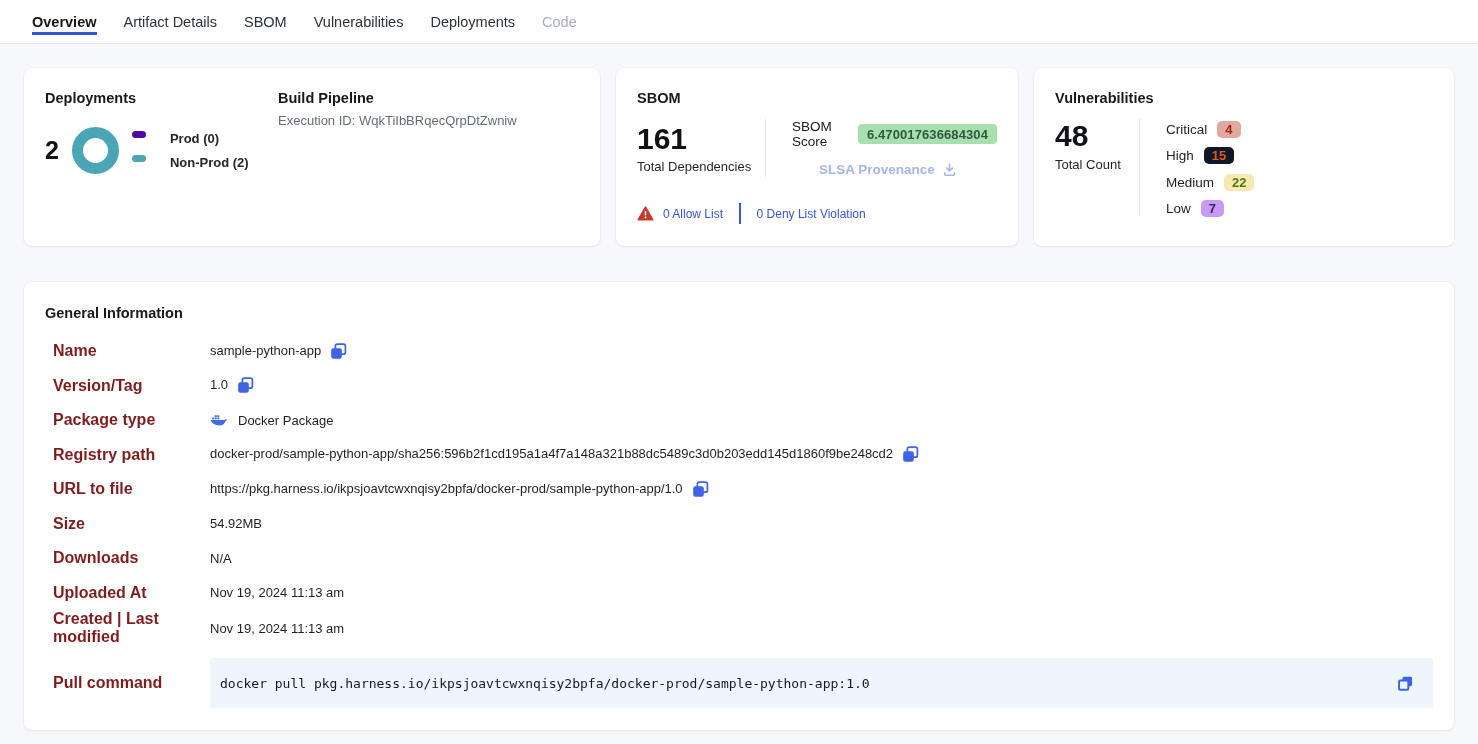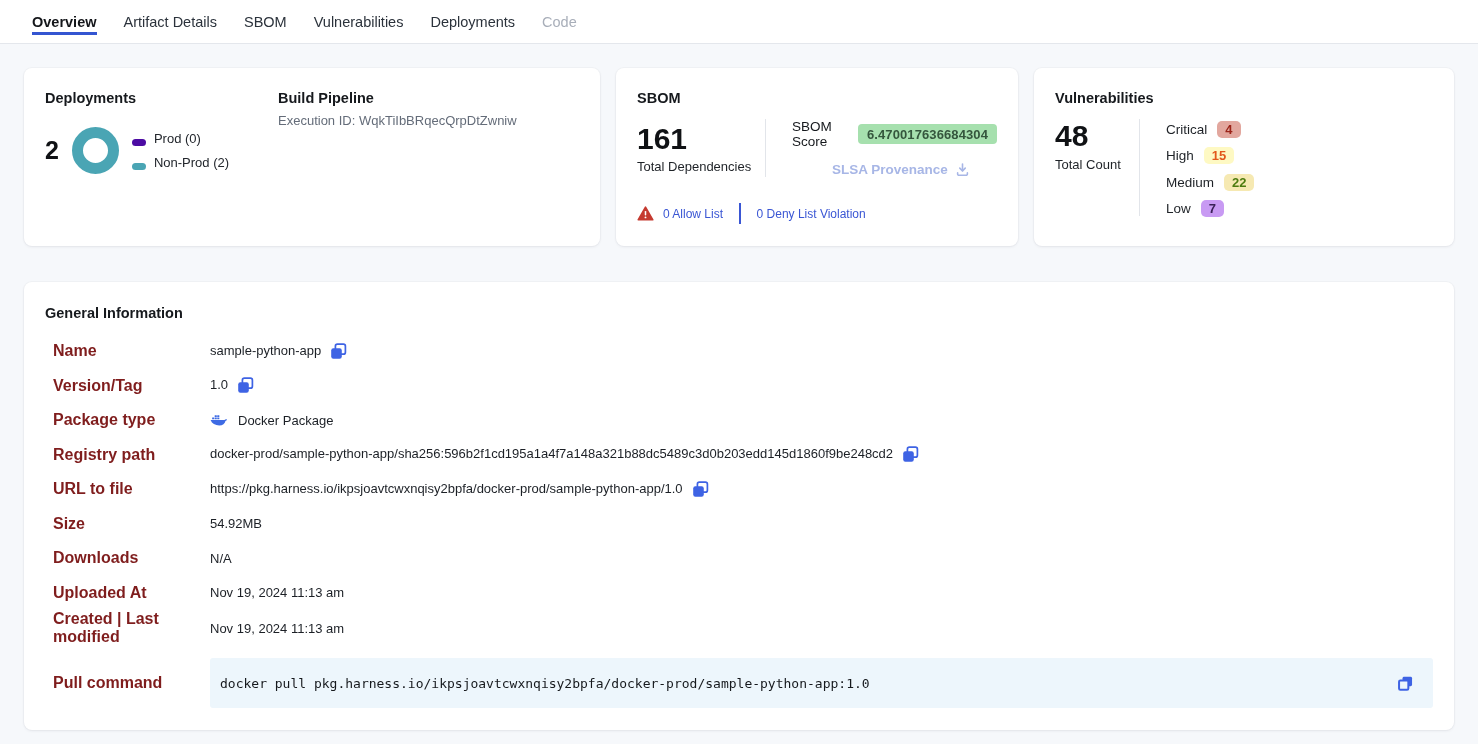--- a/index.html
+++ b/index.html
@@ -33,55 +33,55 @@
   }
   .card h3 { margin:0; font-size:14.5px; font-weight:700; color:#16191d; }
 
   
   .card-deploy { width:576px; display:flex; }
   .deploy-col { width:232px; flex-shrink:0; }
   .deploy-body { display:flex; align-items:center; gap:13px; margin-top:21px; }
   .big-num { font-size:25px; font-weight:700; color:#101215; }
   .donut { width:47px; height:47px; border-radius:50%; border:11px solid #4aa5b4; }
   .legend { list-style:none; margin:0; padding:0; display:flex; flex-direction:column; gap:9px; font-size:13px; color:#22262c; }
-  .legend li { display:flex; align-items:flex-end; gap:8px; }
+  .legend li { display:flex; align-items:flex-start; gap:24px;font-weight:bold; }
   .pill { width:14px; height:7px; border-radius:4px; flex-shrink:0; }
   .pill-prod { background:#4c0ba3; }
   .pill-nonprod { background:#4aa5b4; }
   .pipeline-col { flex:1; padding-left:1px; }
   .pipeline-link { display:inline-block; margin-top:21px; color:#3a56d4; font-size:14.5px; text-decoration:none; cursor:pointer; }
   .exec-id { margin-top:7px; color:#646c79; font-size:13px; }
 
   
   .card-sbom { width:402px; display:flex; flex-direction:column; }
   .sbom-mid { display:flex; align-items:center; margin-top:13px; }
   .total-num { font-size:30px; font-weight:700; color:#101215; line-height:1.15; }
   .total-lbl { font-size:13px; color:#1e2227; margin-top:3px; }
   .total-block { width:128px; flex-shrink:0; }
   .vdiv { width:1px; background:#e2e5ea; align-self:stretch; }
   .score-col { margin-left:26px; }
   .score-row { display:flex; align-items:center; font-size:13.5px; color:#16191d; }
   .badge-green { background:#a6e0ae; color:#35563d; font-size:13px; font-weight:600; padding:2.5px 9px; border-radius:4px; letter-spacing:.1px; }
-  .slsa-row { margin-top:13px; margin-left:40px; display:flex; align-items:center; gap:7px;
+  .slsa-row { margin-top:13px; margin-left:27px; display:flex; align-items:center; gap:7px;
               color:#a7b6e6; font-weight:600; font-size:13.5px; cursor:pointer; }
   .sbom-bottom { display:flex; align-items:center; margin-top:auto; font-size:12px; }
   .sbom-bottom a { color:#3a56d4; text-decoration:none; cursor:pointer; }
   .warn-icon { margin-right:9px; display:flex; }
   .blue-sep { width:1.5px; height:21px; background:#3a56d4; margin:0 16px; }
 
   
   .card-vuln { flex:1; }
   .vuln-body { display:flex; margin-top:13px; }
   .vuln-total { width:84px; flex-shrink:0; }
   .vuln-body .vdiv { height:97px; align-self:flex-start; }
   .sev-list { list-style:none; margin:0 0 0 26px; padding:0; display:flex; flex-direction:column; gap:6.5px; }
   .sev-row { display:flex; align-items:center; gap:10px; font-size:13.5px; color:#1e2227; height:20px; }
   .sev-badge { min-width:13px; text-align:center; padding:1px 8px; border-radius:5px; font-size:13px; font-weight:600; }
   .sev-0 { background:#e2a79e; color:#9b2419; }
-  .sev-1 { background:#fef9c3; color:#e2581b; }
+  .sev-1 { background:#0f172a; color:#e2581b; }
   .sev-2 { background:#f6e9b2; color:#4d7c0f; }
   .sev-3 { background:#c89af3; color:#3a2158; }
 
   
   .card-general { padding:23px 21px 22px 21px; }
   .card-general h3 { margin-bottom:13px; }
   .info-row { display:flex; align-items:center; min-height:34.5px; }
   .info-label { width:165px; flex-shrink:0; font-size:16px; font-weight:700; color:#7f1d1d;padding-left:8px; }
   .info-value { font-size:13px; color:#1c2026; display:flex; gap:9px; }
   .copy-btn { display:flex; cursor:pointer; }

